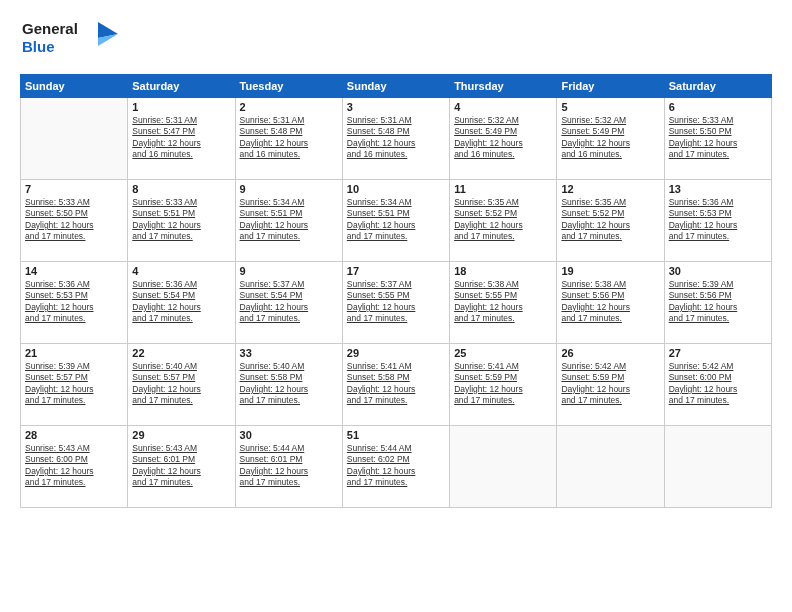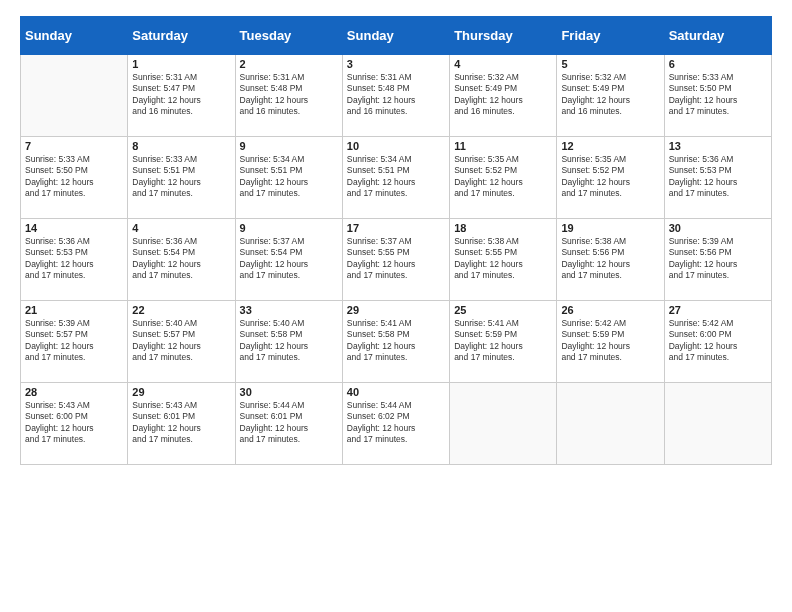--- a/index.html
+++ b/index.html
@@ -39,23 +39,23 @@
       color: #444;
     }
     .calendar {
       width: 100%;
       border-collapse: collapse;
       table-layout: fixed;
     }
     .calendar th {
       background: #1565c0;
       color: #fff;
-      font-size: 13px;
+      font-size: 11px;
       font-weight: bold;
-      padding: 11px 4px;
+      padding: 5px 4px;
       text-align: left;
       border: 1px solid #1565c0;
     }
     .calendar td {
       border: 1px solid #ccc;
       vertical-align: top;
       padding: 3px 4px;
       font-size: 9px;
       color: #333;
       height: 82px;
@@ -67,26 +67,44 @@
     .day-num {
       font-size: 11px;
       font-weight: bold;
       color: #222;
       margin-bottom: 2px;
     }
     .cell-text {
       font-size: 8.5px;
       line-height: 1.35;
       color: #333;
+      text-decoration: underline;
     }
   </style>
 </head>
 <body>
 
 <div class="page">
+  <div class="header">
+    <div class="logo">
+      <div>
+        <svg width="110" height="44" viewBox="0 0 110 44">
+          <text x="2" y="18" font-family="Arial" font-size="15" font-weight="bold" fill="#222">General</text>
+          <text x="2" y="36" font-family="Arial" font-size="15" font-weight="bold" fill="#1565c0">Blue</text>
+
+          <polygon points="78,6 98,18 78,22" fill="#1565c0"></polygon>
+          <polygon points="78,22 98,18 78,30" fill="#64b5f6"></polygon>
+        </svg>
+      </div>
+    </div>
+    <div class="title-block">
+      <div class="month-title"></div>
+      <div class="location"></div>
+    </div>
+  </div>
 
   <table class="calendar">
     <thead>
       <tr>
       <th>Sunday</th>
           <th>Saturday</th>
           <th>Tuesday</th>
           <th>Sunday</th>
           <th>Thursday</th>
           <th>Friday</th>
@@ -218,21 +236,21 @@
           </td>
           <td>
             <div class="day-num">29</div>
             <div class="cell-text">Sunrise: 5:43 AM<br>Sunset: 6:01 PM<br>Daylight: 12 hours<br>and 17 minutes.</div>
           </td>
           <td>
             <div class="day-num">30</div>
             <div class="cell-text">Sunrise: 5:44 AM<br>Sunset: 6:01 PM<br>Daylight: 12 hours<br>and 17 minutes.</div>
           </td>
           <td>
-            <div class="day-num">40</div>
+            <div class="day-num">51</div>
             <div class="cell-text">Sunrise: 5:44 AM<br>Sunset: 6:02 PM<br>Daylight: 12 hours<br>and 17 minutes.</div>
           </td>
           <td class="empty"></td>
           <td class="empty"></td>
           <td class="empty"></td>
         </tr>
       </tbody>
   </table>
 </div>
 

